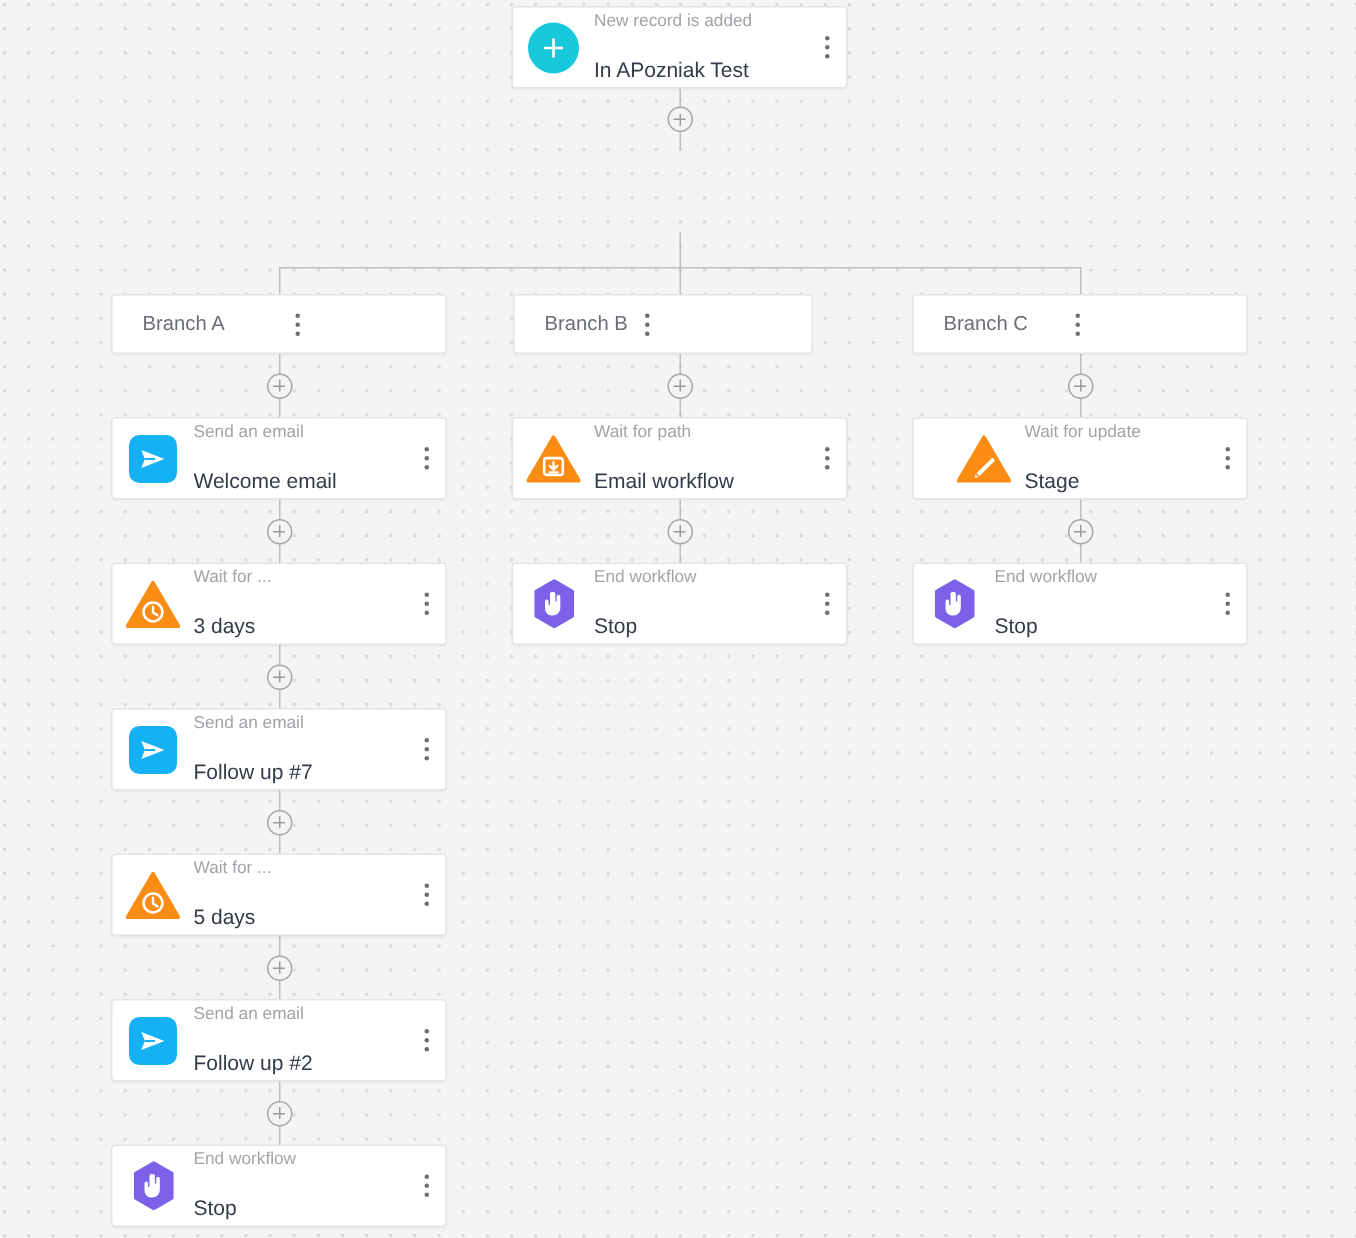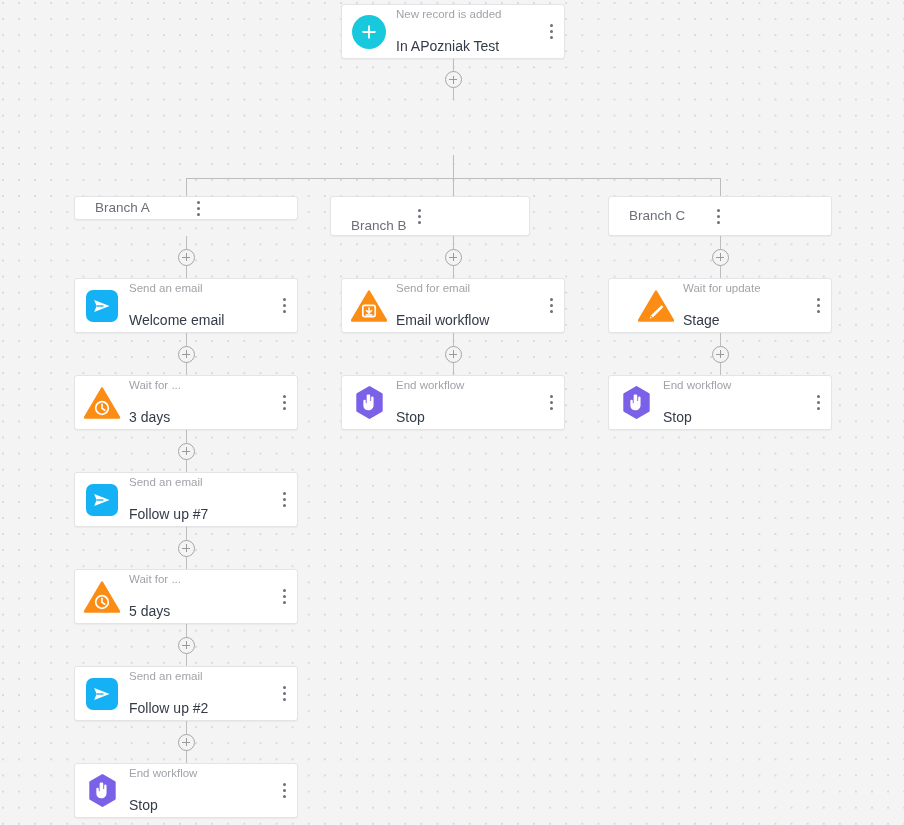--- a/index.html
+++ b/index.html
@@ -192,21 +192,21 @@
         <i></i>
         <i></i>
         <i></i>
       </div>
     </div>
     <div class="conn v" style="left: 453px; top: 155px; height: 23px;"></div>
     <div class="conn h" style="left: 186px; top: 178px; width: 535px;"></div>
     <div class="conn v" style="left: 186px; top: 178px; height: 18px;"></div>
     <div class="conn v" style="left: 453px; top: 178px; height: 18px;"></div>
     <div class="conn v" style="left: 720px; top: 178px; height: 18px;"></div>
-    <div class="card branch" style="left: 74px; top: 196px; width: 224px; height: 24px; gap: 36px;">
+    <div class="card branch" style="left: 74px; top: 196px; width: 224px; height: 40px; gap: 36px;">
       <div class="branch-label">Branch A</div>
       <div class="kebab">
         <i></i>
         <i></i>
         <i></i>
       </div>
     </div>
     <div class="conn v" style="left: 186px; top: 236px; height: 42px;"></div>
     <div class="plus" title="Add step" style="left: 177.5px; top: 248.5px;"></div>
     <div class="card" style="left: 74px; top: 278px; width: 224px; height: 55px;">
@@ -332,21 +332,21 @@
       <div class="text">
         <div class="subtitle">End workflow</div>
         <div class="title strong">Stop</div>
       </div>
       <div class="kebab">
         <i></i>
         <i></i>
         <i></i>
       </div>
     </div>
-    <div class="card branch" style="left: 330px; top: 196px; width: 200px; height: 40px; align-items: flex-end;">
+    <div class="card branch" style="left: 342px; top: 196px; width: 200px; height: 40px;">
       <div class="branch-label">Branch B</div>
       <div class="kebab">
         <i></i>
         <i></i>
         <i></i>
       </div>
     </div>
     <div class="conn v" style="left: 453px; top: 236px; height: 42px;"></div>
     <div class="plus" title="Add step" style="left: 444.5px; top: 248.5px;"></div>
     <div class="card" style="left: 341px; top: 278px; width: 224px; height: 55px;">
@@ -356,21 +356,21 @@
             <path d="M18 1.5 L35 30.5 L1 30.5 Z" fill="#fb8c14" stroke="#fb8c14" stroke-width="2.4" stroke-linejoin="round"></path>
             <g transform="translate(18,21)">
               <rect x="-6.2" y="-5.6" width="12.4" height="11.2" rx="1.6" fill="none" stroke="#fff" stroke-width="1.7"></rect>
               <path d="M0 -3.0 L0 2.0 M-2.6 -0.5 L0 2.2 L2.6 -0.5" stroke="#fff" stroke-width="1.5" fill="none" stroke-linecap="round"></path>
               <rect x="-3.4" y="3.2" width="6.8" height="1.5" fill="#fff"></rect>
             </g>
           </svg>
         </div>
       </div>
       <div class="text">
-        <div class="subtitle">Send for email</div>
+        <div class="subtitle">Wait for path</div>
         <div class="title strong">Email workflow</div>
       </div>
       <div class="kebab">
         <i></i>
         <i></i>
         <i></i>
       </div>
     </div>
     <div class="conn v" style="left: 453px; top: 333px; height: 42px;"></div>
     <div class="plus" title="Add step" style="left: 444.5px; top: 345.5px;"></div>

